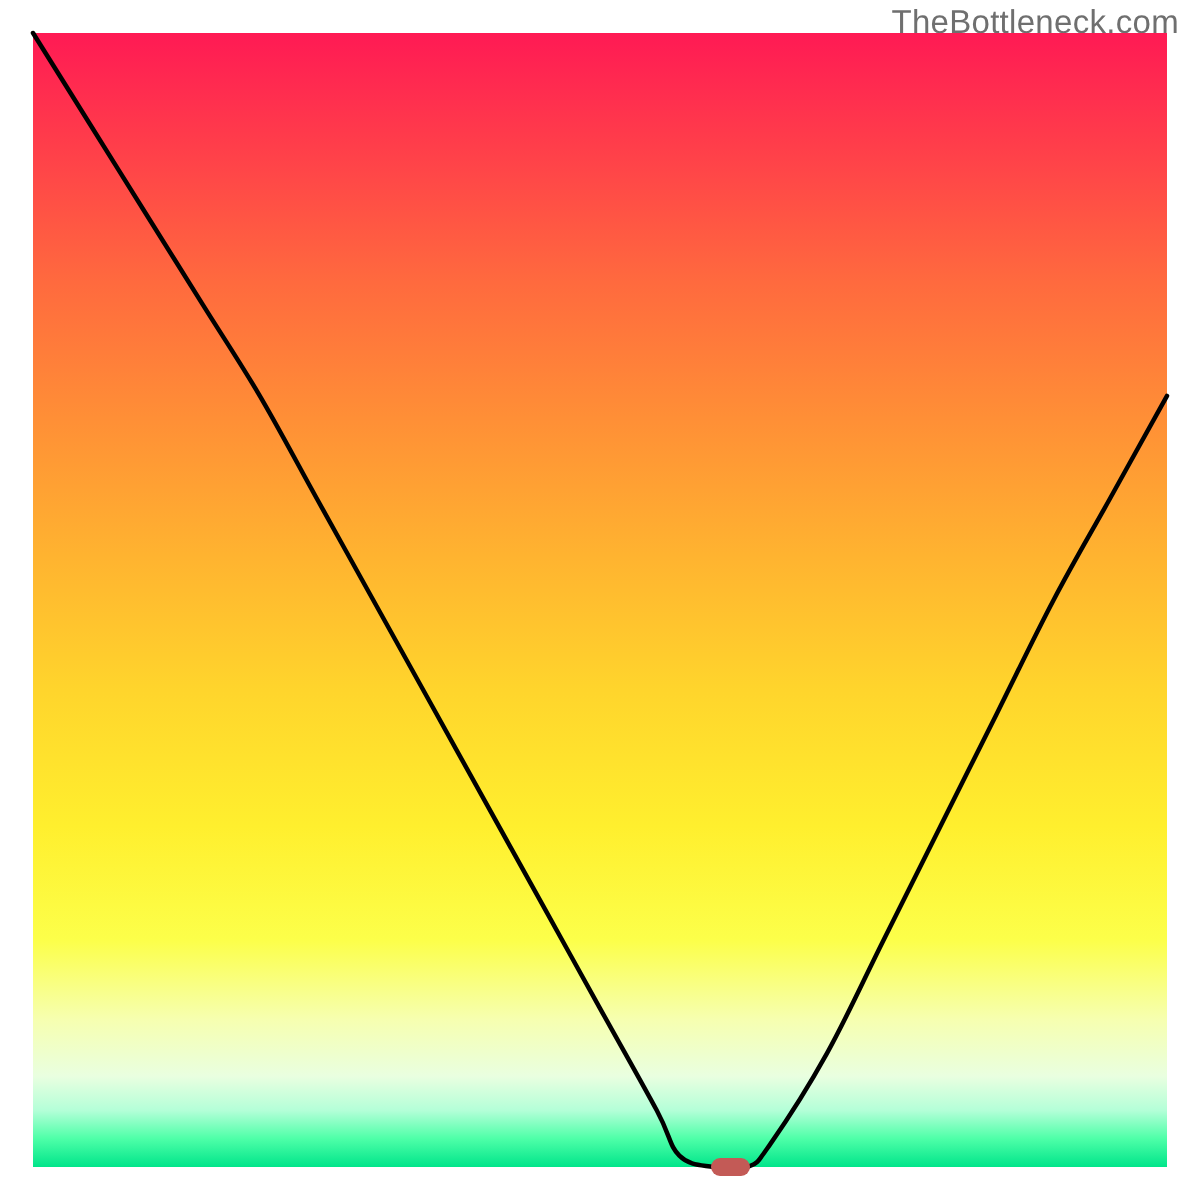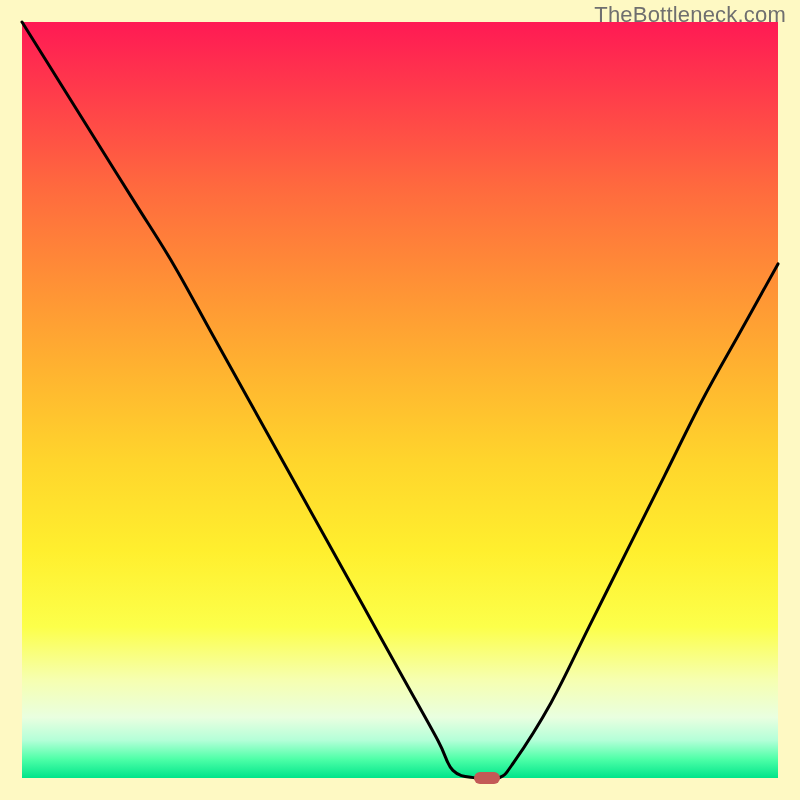--- a/index.html
+++ b/index.html
@@ -8,21 +8,21 @@
     width: 800px;
     height: 800px;
     background: #000;
     overflow: hidden;
     font-family: Arial, Helvetica, sans-serif;
   }
   .frame {
     position: relative;
     width: 800px;
     height: 800px;
-    background: #fef9c3;
+    background: #ffffff;
   }
   .plot-area {
     position: absolute;
     left: 22px;
     top: 22px;
     width: 756px;
     height: 756px;
     
     background: linear-gradient(
       to bottom,

